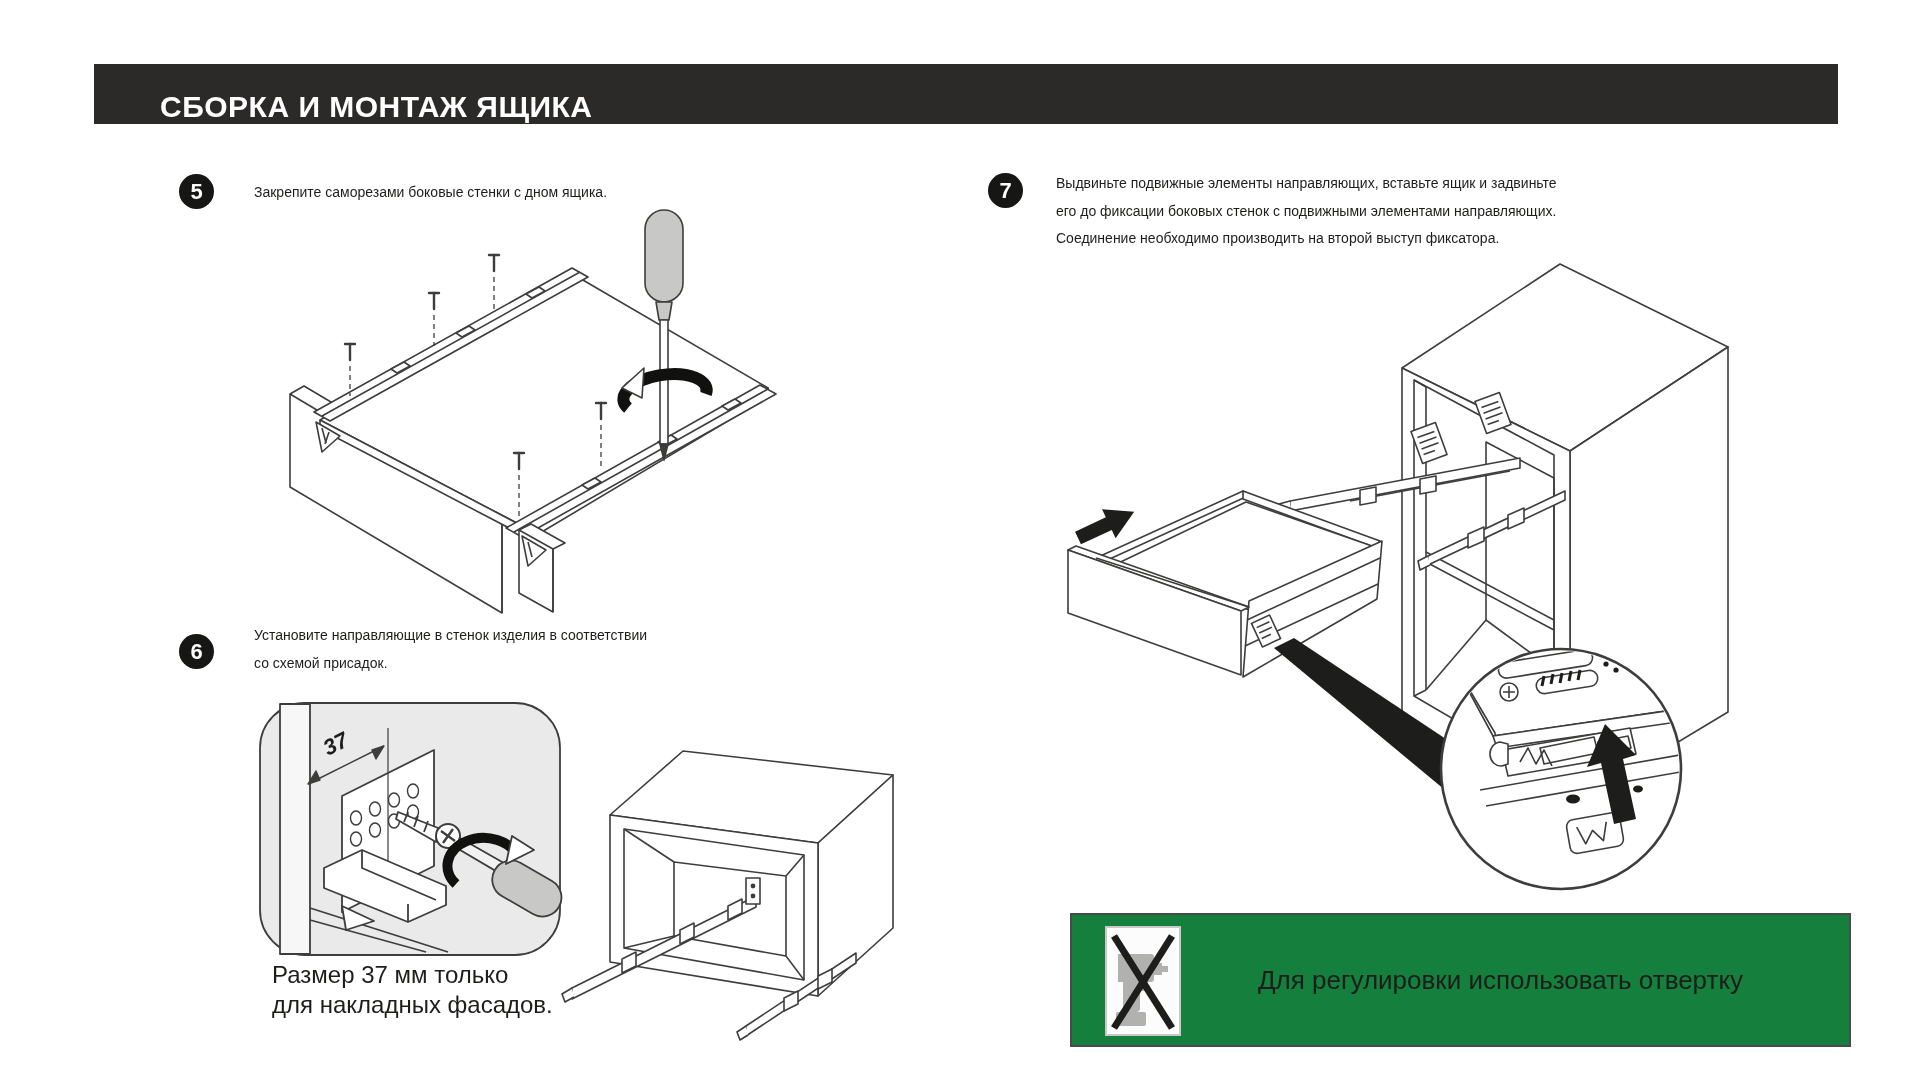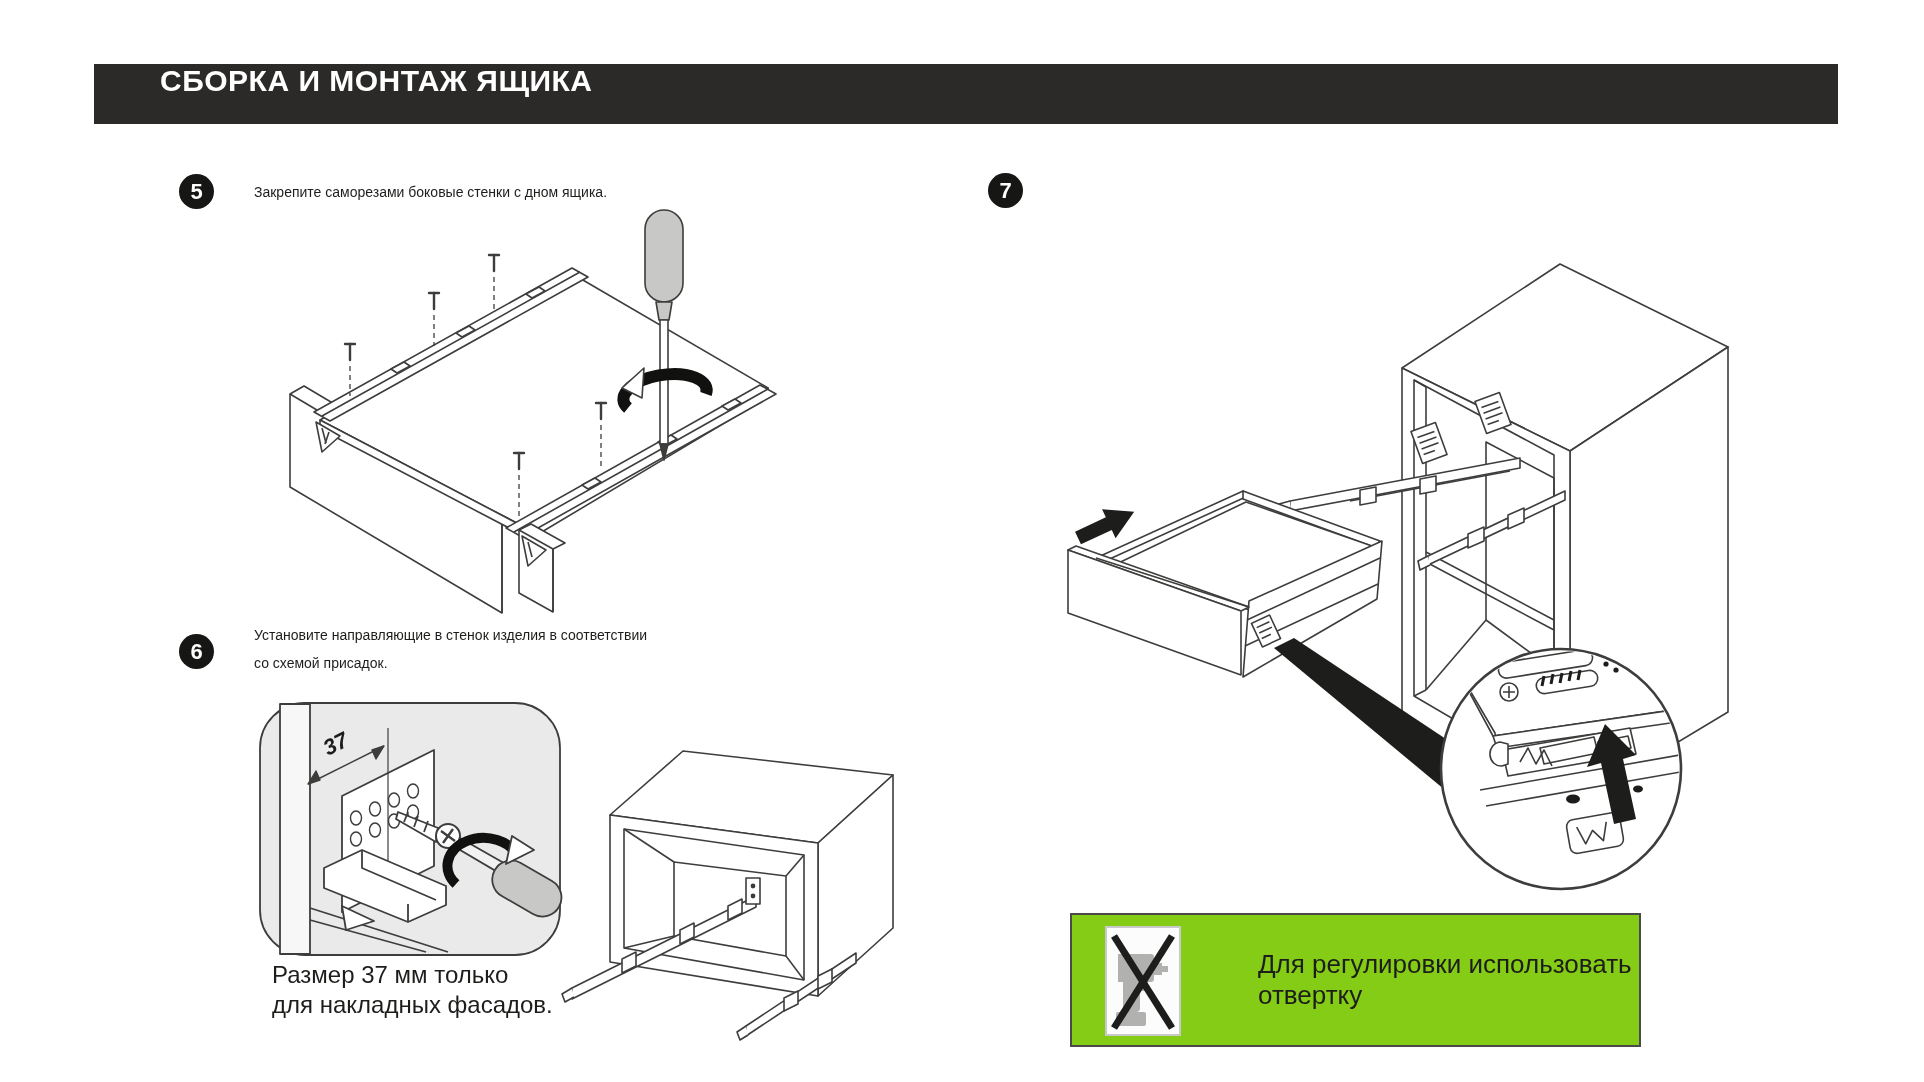--- a/index.html
+++ b/index.html
@@ -1,26 +1,26 @@
 <!DOCTYPE html>
 <html><head>
 <meta charset="utf-8">
 <style>
   html,body{margin:0;padding:0;background:#fff;}
   .page{position:relative;width:1924px;height:1082px;background:#ffffff;overflow:hidden;
         font-family:"Liberation Sans", sans-serif;color:#1d1d1b;}
   .title-bar{position:absolute;left:94px;top:64px;width:1744px;height:60px;background:#2b2a29;
-             display:flex;align-items:flex-start;}
+             display:flex;align-items:flex-end;}
   .title-bar h1{margin:0 0 0 66px;font-size:30px;font-weight:bold;color:#ffffff;letter-spacing:.5px;}
   .badge{position:absolute;width:35px;height:35px;border-radius:50%;background:#161615;color:#fff;
          display:flex;align-items:center;justify-content:center;font-size:22px;font-weight:bold;}
   .step-text{position:absolute;font-size:14px;line-height:27.5px;white-space:pre-line;}
   .caption{position:absolute;font-size:24px;line-height:30px;white-space:pre-line;}
   .illustration{position:absolute;}
-  .note-box{position:absolute;left:1070px;top:913px;width:571px;height:134px;background:#84cc16;
+  .note-box{position:absolute;left:1070px;top:913px;width:781px;height:134px;background:#15803d;
             border:2px solid #4a4a49;box-sizing:border-box;display:flex;align-items:center;}
   .note-tile{position:absolute;left:33px;top:11px;width:76px;height:110px;background:#fcfcfc;
              border:2px solid #c9c9c9;box-sizing:border-box;}
   .note-text{margin-left:186px;font-size:26px;}
   svg{display:block;}
   text{font-family:"Liberation Sans", sans-serif;}
 </style>
 </head>
 <body>
 
@@ -219,20 +219,23 @@
         <polygon fill="#fff" points="262,266 276,259 276,272 262,279"></polygon>
         <path d="M190,316 l-9,6 3,8 8,-5" fill="#fff"></path>
       </g>
     </g>
   </svg>
 
   <div class="caption" style="left:272px;top:960px;">Размер 37 мм только
 для накладных фасадов.</div>
 
   <div class="badge" style="left:988px;top:173px;">7</div>
+  <div class="step-text" style="left:1056px;top:170px;width:810px;">Выдвиньте подвижные элементы направляющих, вставьте ящик и задвиньте
+его до фиксации боковых стенок с подвижными элементами направляющих.
+Соединение необходимо производить на второй выступ фиксатора.</div>
 
   <svg class="illustration" style="left:1050px;top:250px;" width="810" height="660" viewBox="0 0 810 660">
     <g stroke="#3d3d3c" stroke-width="1.6" fill="none" stroke-linejoin="round">
 
       <g>
         <polygon fill="#fff" points="352,118 510,14 678,97 520,201"></polygon>
         <polygon fill="#fff" points="678,97 678,462 520,557 520,201"></polygon>
         <polygon fill="#fff" points="352,118 520,201 520,557 352,472"></polygon>
         <polygon fill="#fff" points="364,130 504,205 504,528 364,446"></polygon>
         <line x1="376" y1="137" x2="376" y2="440"></line>

